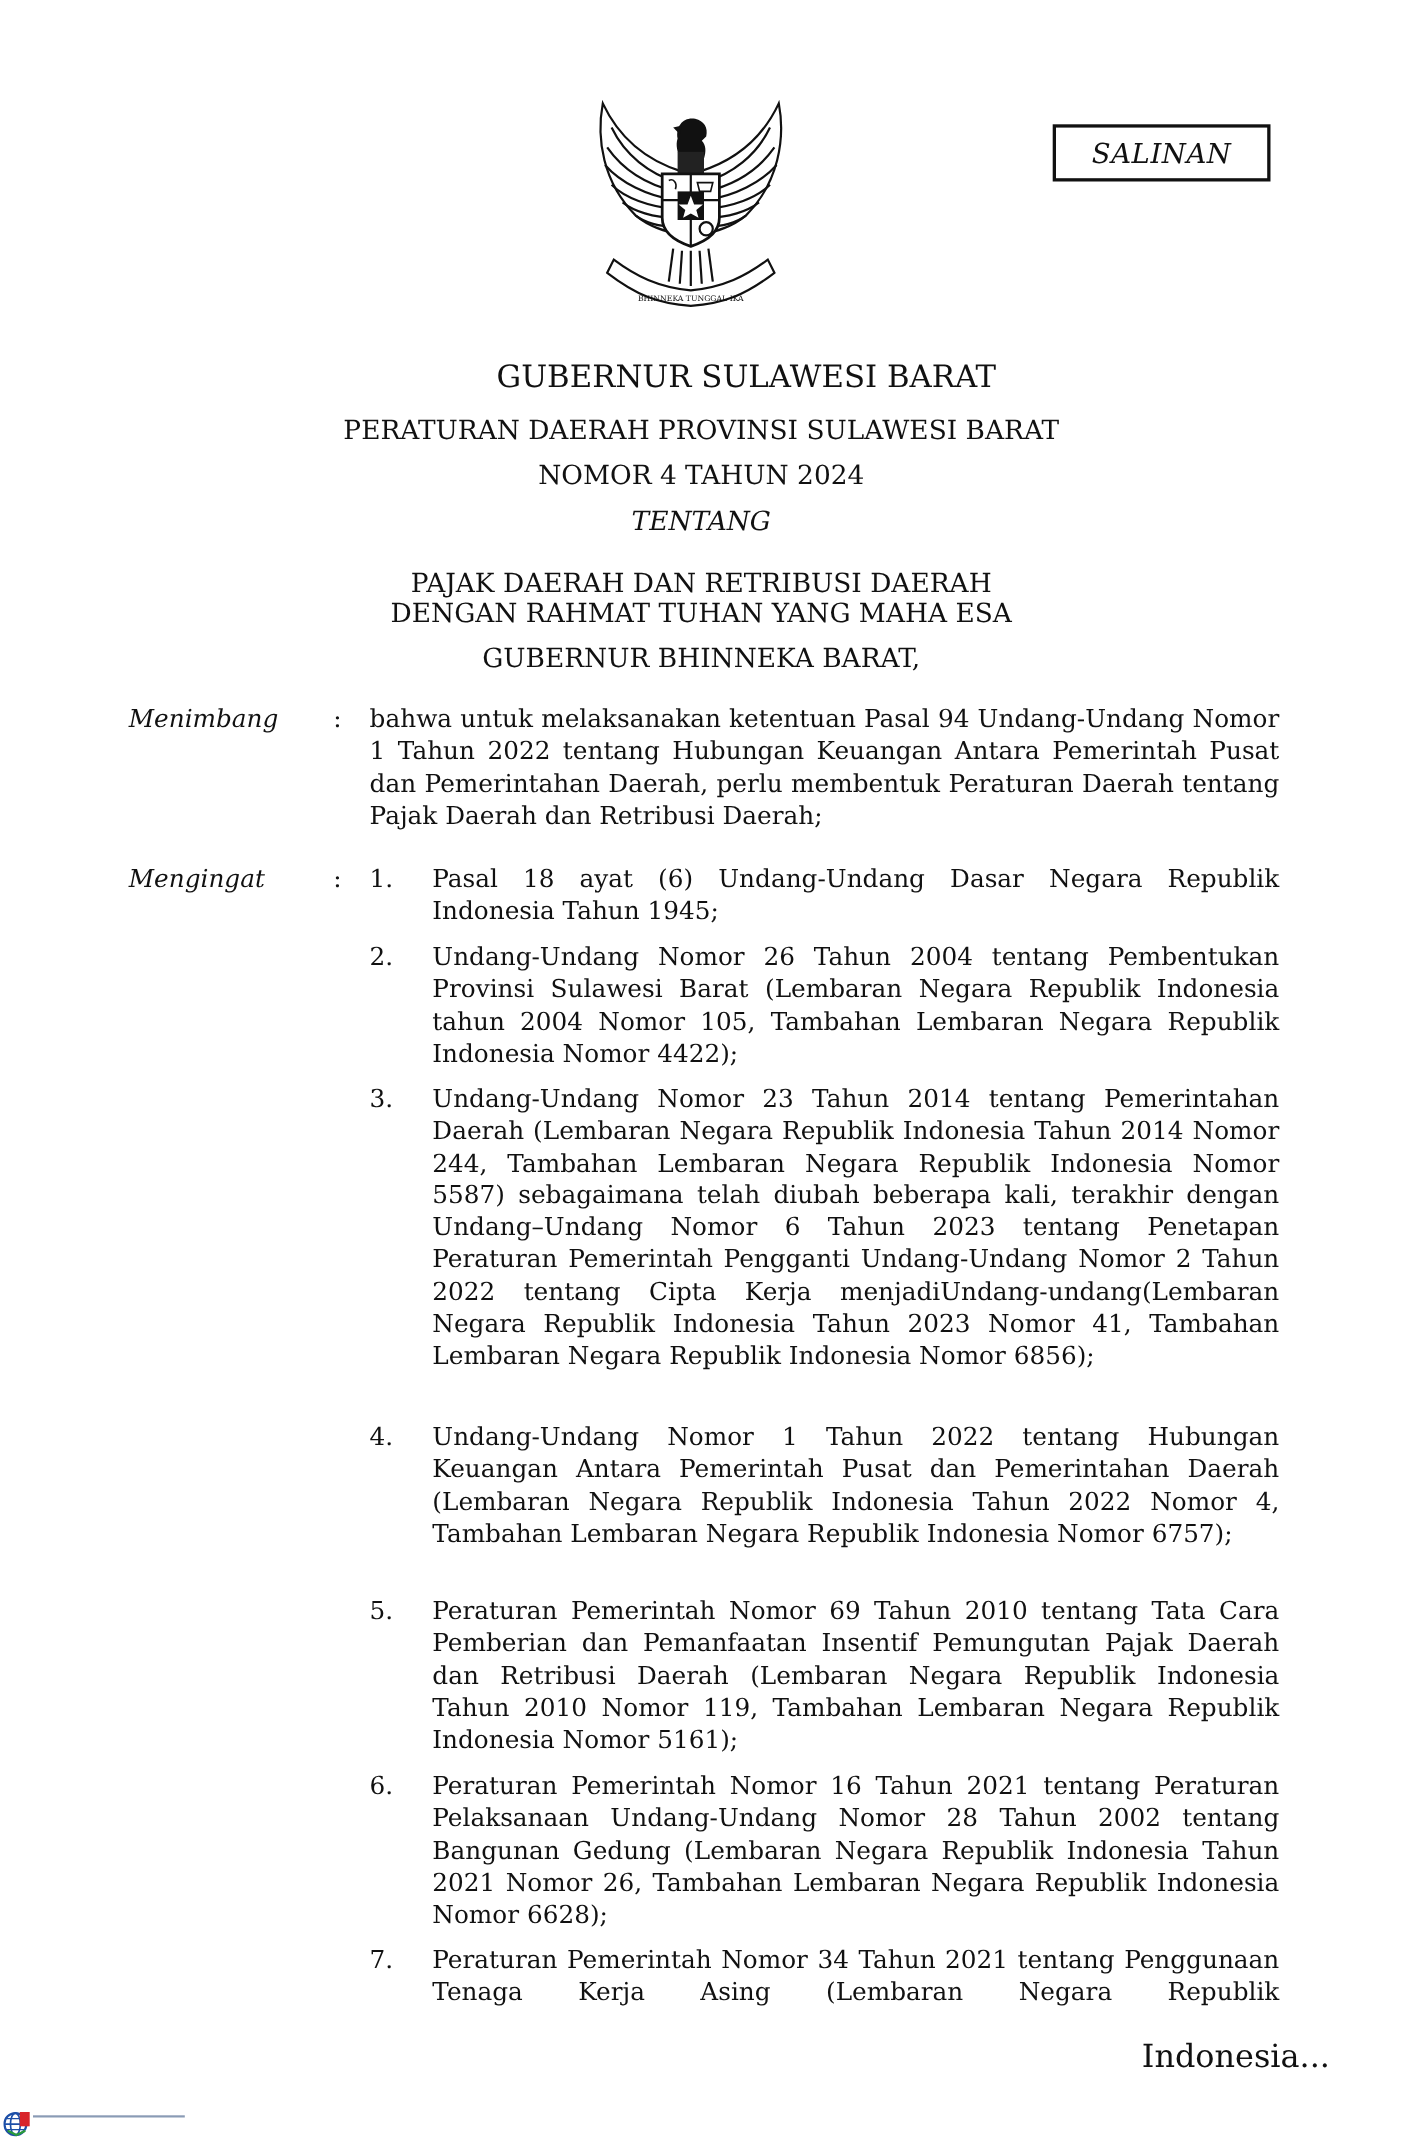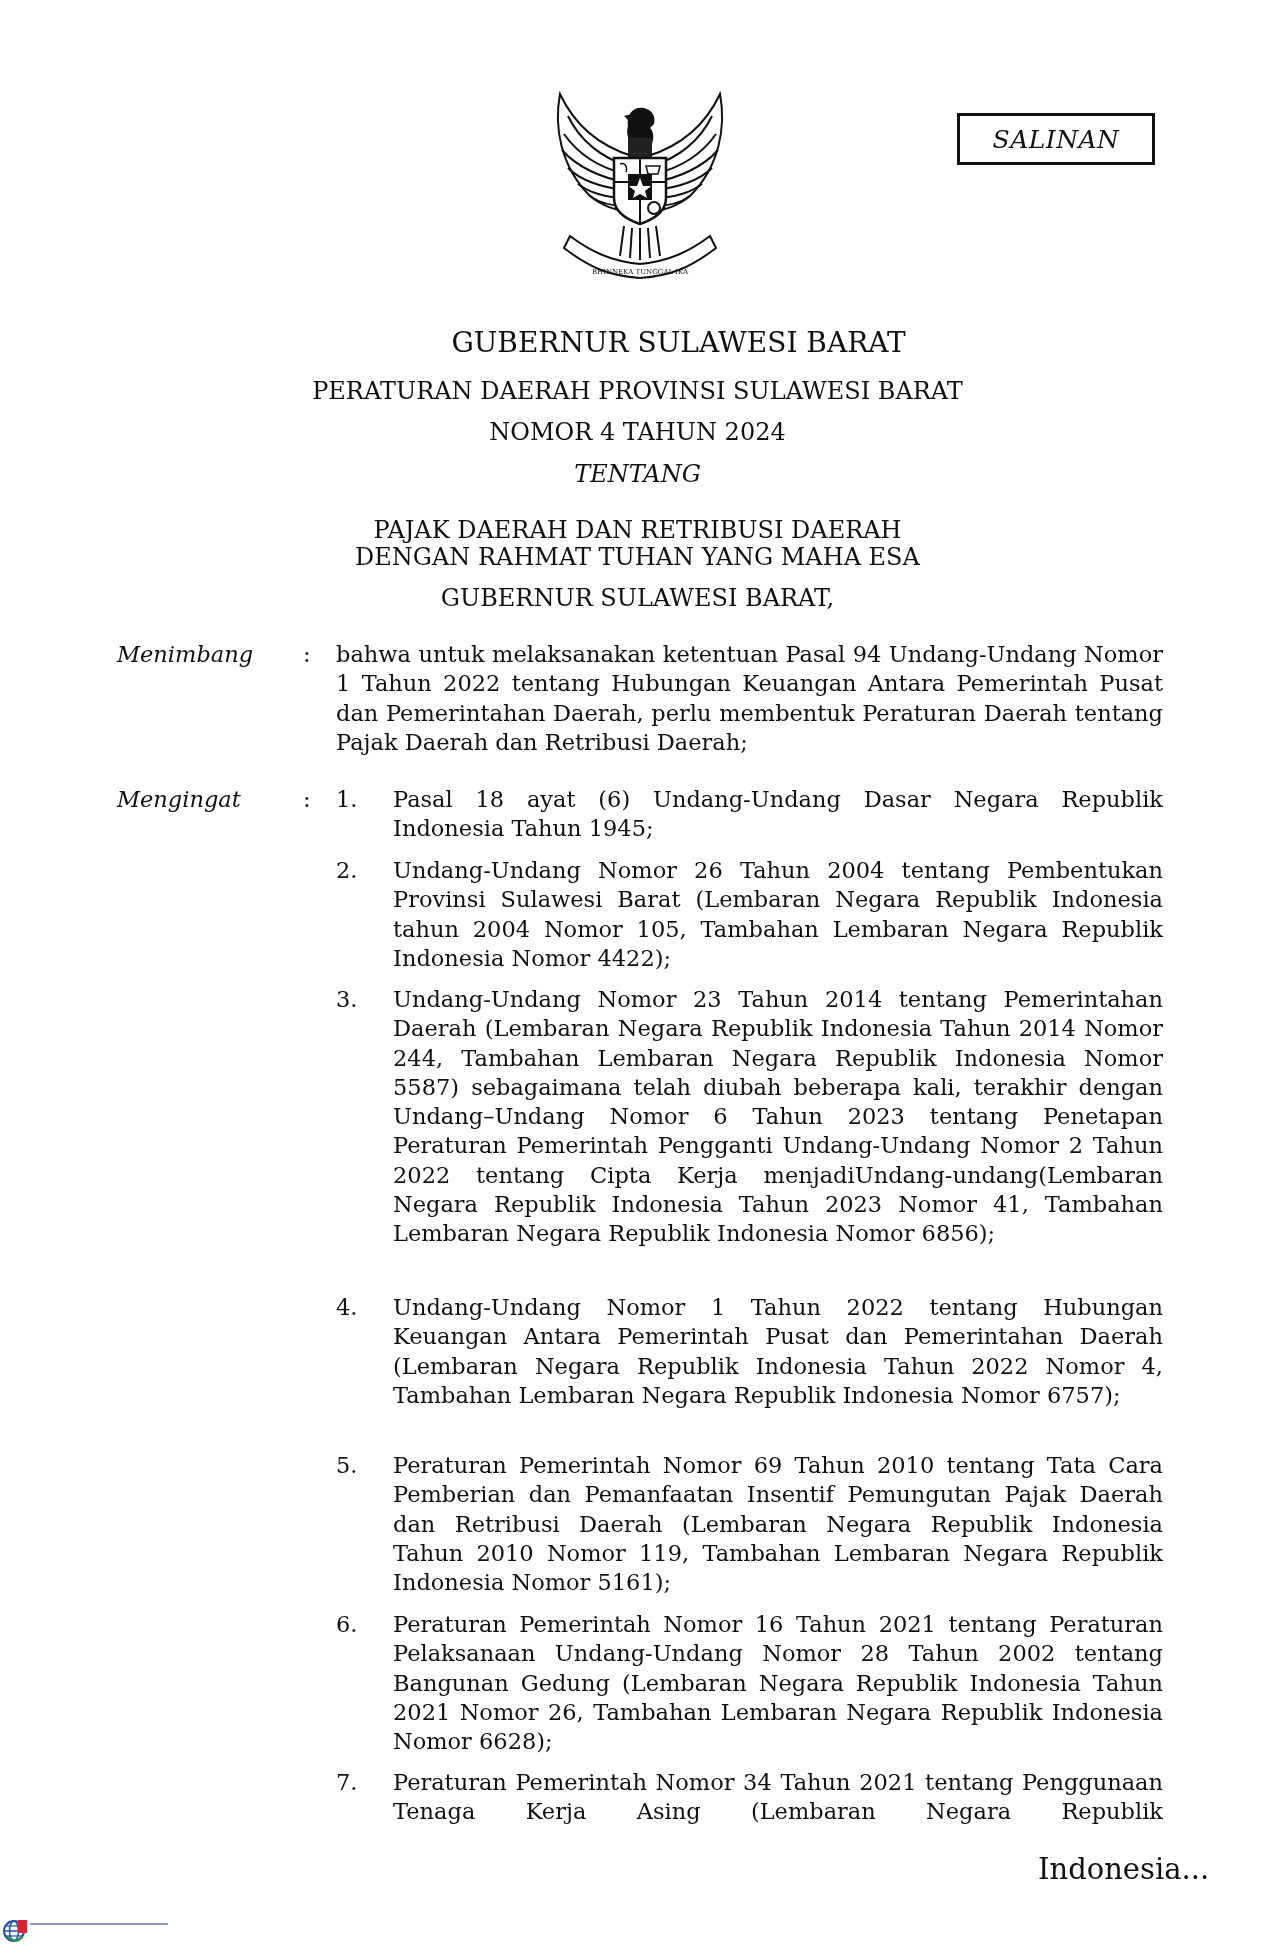--- a/index.html
+++ b/index.html
@@ -10,21 +10,21 @@
     body {
       width: 1275px;
       height: 1950px;
       position: relative;
       overflow: hidden;
       font-family: "DejaVu Serif", "Liberation Serif", serif;
       color: #111111;
     }
     .emblem {
       position: absolute;
-      left: 540px;
+      left: 528px;
       top: 86px;
       width: 200px;
       height: 200px;
     }
     .salinan {
       position: absolute;
       left: 957px;
       top: 113px;
       width: 198px;
       height: 52px;
@@ -189,21 +189,21 @@
 <div class="salinan">
   <span>SALINAN</span>
 </div>
 
 <div class="heading h-gov">GUBERNUR SULAWESI BARAT</div>
 <div class="heading h-line h1">PERATURAN DAERAH PROVINSI SULAWESI BARAT</div>
 <div class="heading h-line h2">NOMOR 4 TAHUN 2024</div>
 <div class="heading h-line h3">TENTANG</div>
 <div class="heading h-line h4">PAJAK DAERAH DAN RETRIBUSI DAERAH</div>
 <div class="heading h-line h5">DENGAN RAHMAT TUHAN YANG MAHA ESA</div>
-<div class="heading h-line h6">GUBERNUR SULAWESI BARAT,</div>
+<div class="heading h-line h6">GUBERNUR BHINNEKA BARAT,</div>
 
 <div class="section menimbang">
   <span class="section-label">Menimbang</span>
   <span class="section-colon">:</span>
   <div class="section-body">bahwa untuk melaksanakan ketentuan Pasal 94 Undang-Undang Nomor 1  Tahun 2022 tentang Hubungan Keuangan Antara Pemerintah Pusat dan Pemerintahan Daerah, perlu membentuk Peraturan Daerah tentang Pajak Daerah dan Retribusi Daerah;</div>
 </div>
 
 <div class="section mengingat">
   <span class="section-label">Mengingat</span>
   <span class="section-colon">:</span>

